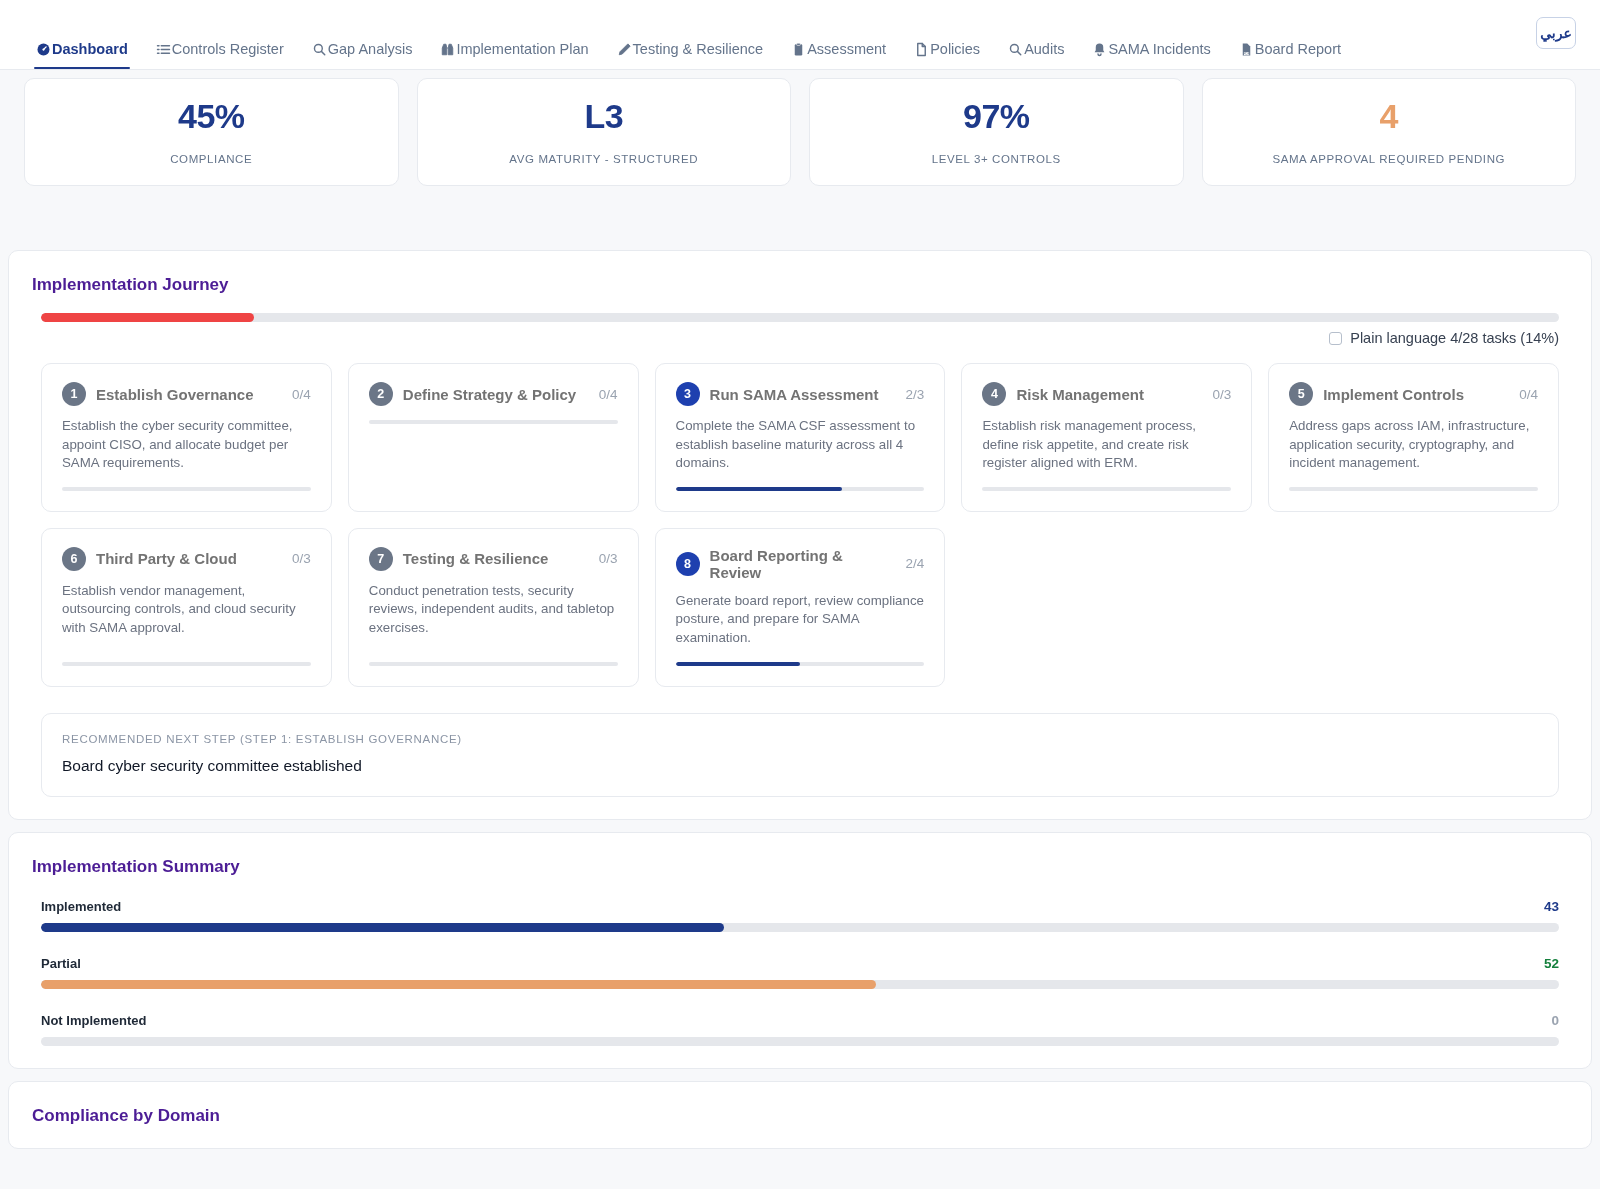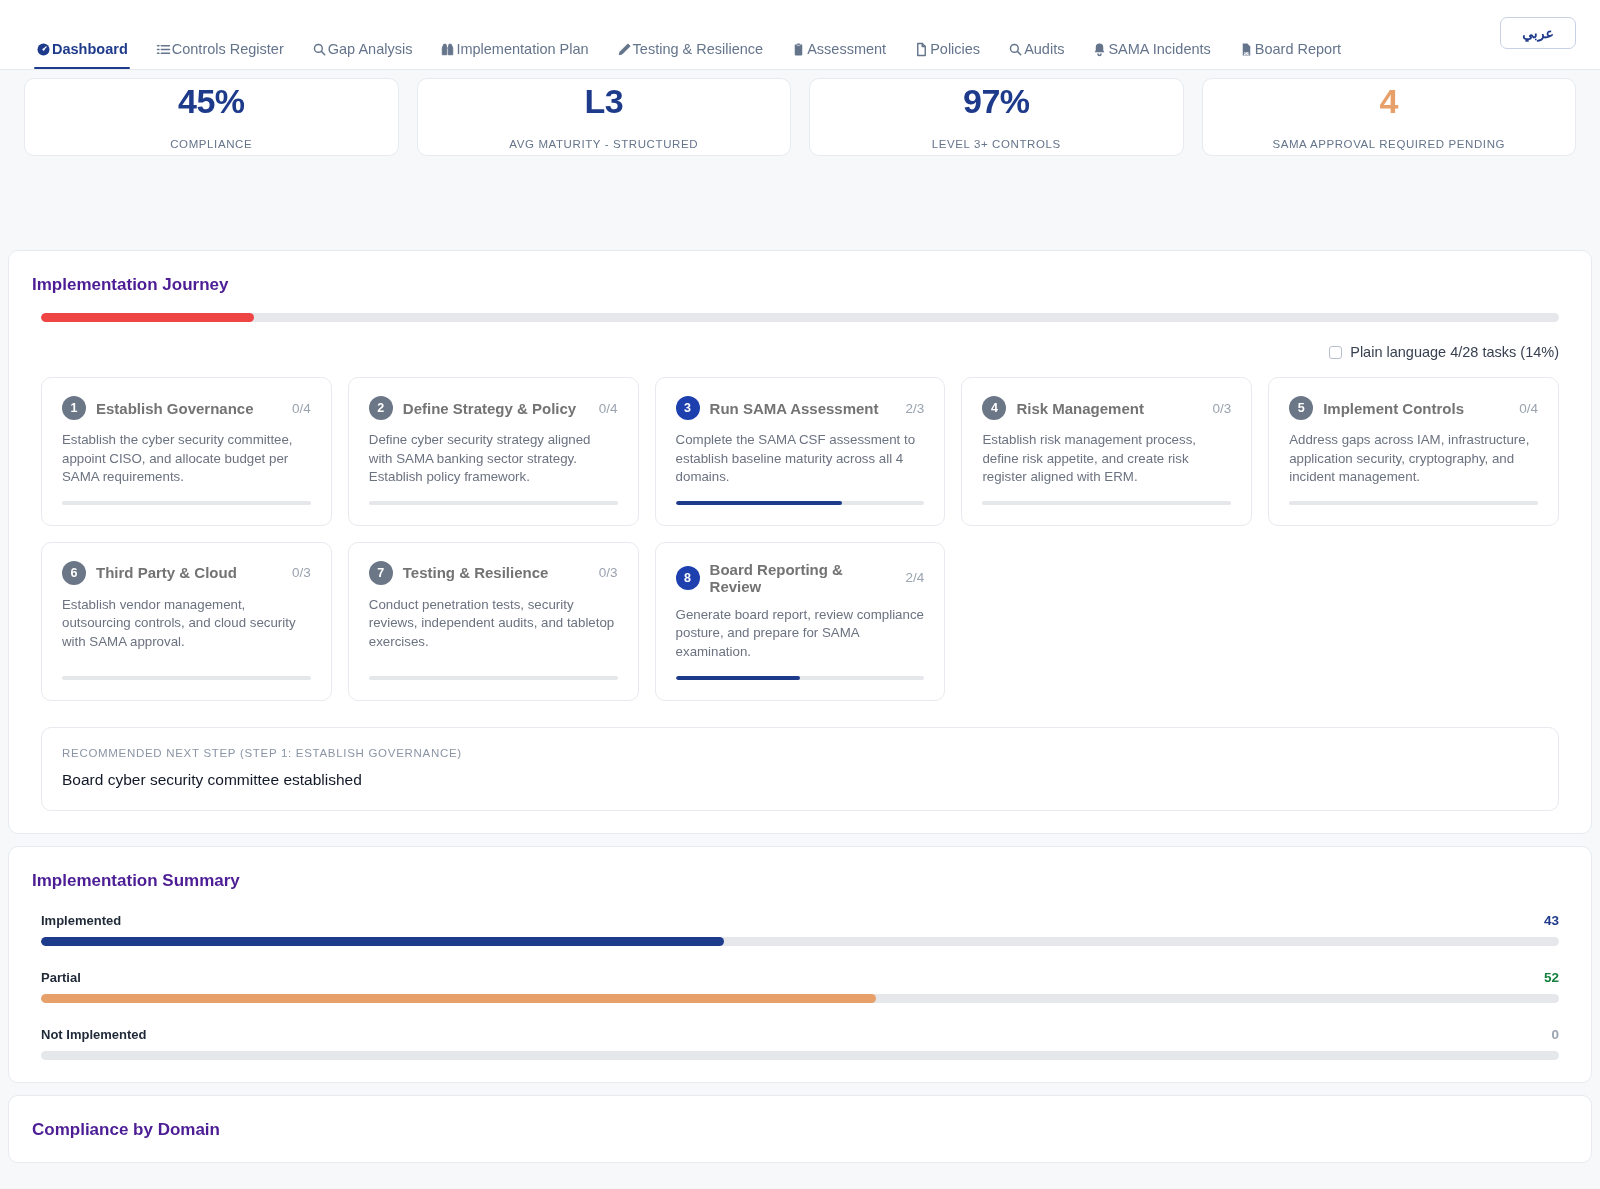--- a/index.html
+++ b/index.html
@@ -42,21 +42,21 @@
     left: 12px; right: 12px; bottom: 0;
     height: 2.5px;
     background: #1e3a8a;
     border-radius: 2px;
   }
   .nav-tab svg { display: block; flex: none; }
   .lang-btn {
     position: absolute;
     right: 24px;
     top: 17px;
-    width: 76px;
+    width: 40px;
     height: 32px;
     border: 1.5px solid #c7d2e6;
     border-radius: 7px;
     background: #fff;
     color: #1e3a8a;
     font-size: 14px;
     font-weight: bold;
     display: flex;
     align-items: center;
     justify-content: center;
@@ -70,21 +70,21 @@
     gap: 18px;
     padding: 8px 24px 0 24px;
     height: 180px;
     align-items: flex-start;
   }
   .kpi-card {
     flex: 1;
     background: #fff;
     border: 1px solid #e7eaef;
     border-radius: 10px;
-    height: 78px;
+    height: 108px;
     display: flex;
     flex-direction: column;
     align-items: center;
     justify-content: center;
     gap: 20px;
   }
   .kpi-value { font-size: 34px; font-weight: bold; color: #1e3a8a; letter-spacing: -0.5px; line-height: 1; }
   .kpi-label { font-size: 11.5px; letter-spacing: 0.6px; color: #64748b; font-weight: 500; text-transform: uppercase; }
 
   
@@ -105,21 +105,21 @@
     background: #e5e7eb;
     overflow: hidden;
   }
   .journey-progress > span { display: block; height: 100%; border-radius: 6px; background: #ef4444; }
 
   .plain-row {
     display: flex;
     justify-content: flex-end;
     align-items: center;
     gap: 8px;
-    margin: 22px 16px 0 16px;
+    margin: 8px 16px 0 16px;
     font-size: 14.5px;
     color: #374151;
   }
   .cbox {
     width: 13px; height: 13px;
     border: 1.3px solid #b6bfcc;
     border-radius: 3px;
     background: #fff;
     flex: none;
     cursor: pointer;
@@ -332,21 +332,20 @@
         <div class="step-bar">
           <span style="width: 0%;"></span>
         </div>
       </div>
       <div class="step-card">
         <div class="step-head">
           <div class="step-badge">2</div>
           <div class="step-name">Define Strategy &amp; Policy</div>
           <div class="step-count">0/4</div>
         </div>
-        <div class="step-desc">Define cyber security strategy aligned with SAMA banking sector strategy. Establish policy framework.</div>
         <div class="step-bar">
           <span style="width: 0%;"></span>
         </div>
       </div>
       <div class="step-card">
         <div class="step-head">
           <div class="step-badge active">3</div>
           <div class="step-name">Run SAMA Assessment</div>
           <div class="step-count">2/3</div>
         </div>

